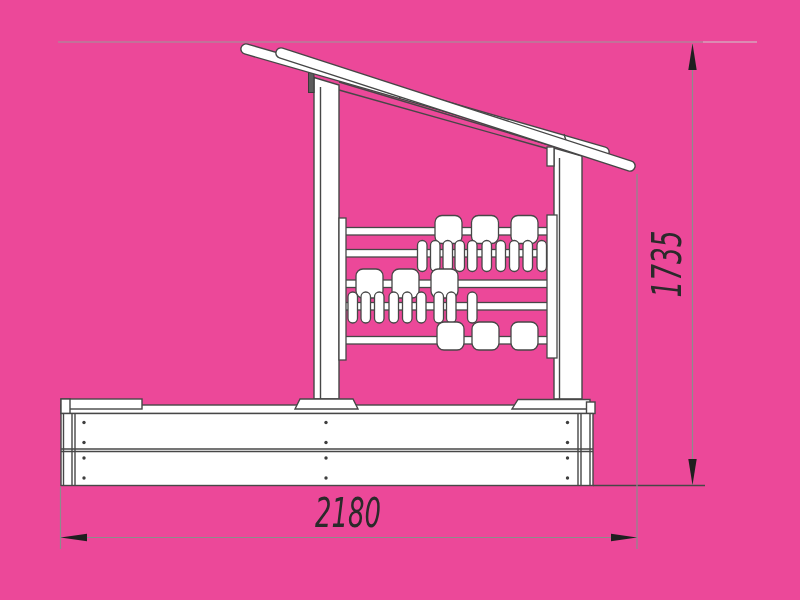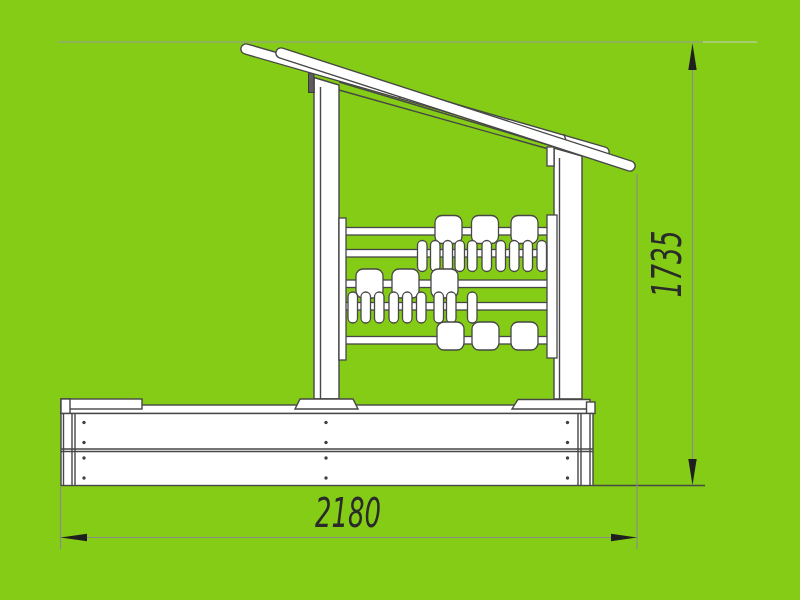--- a/index.html
+++ b/index.html
@@ -3,21 +3,21 @@
 <meta charset="utf-8">
 <style>
   html, body {
     margin: 0; padding: 0;
     background: #ffffff;
     font-family: "DejaVu Sans", "Liberation Sans", sans-serif;
   }
   #stage {
     position: relative;
     width: 800px; height: 600px;
-    background: #84cc16;
+    background: #ec4899;
     overflow: hidden;
   }
   svg { display: block; }
   .ln   { stroke: #474747; stroke-width: 1.4; fill: none; }
   .wh   { fill: #ffffff; stroke: #474747; stroke-width: 1.4; }
   .whs  { fill: #ffffff; stroke: #474747; stroke-width: 1.3; }
   .dim  { stroke: #8c8c8c; stroke-width: 1.2; fill: none; }
   .ref  { stroke: #9a9a9a; stroke-width: 1.2; fill: none; }
   .refl { stroke: #cccccc; stroke-width: 1.1; fill: none; }
   .arr  { fill: #1f1f1f; stroke: none; }

